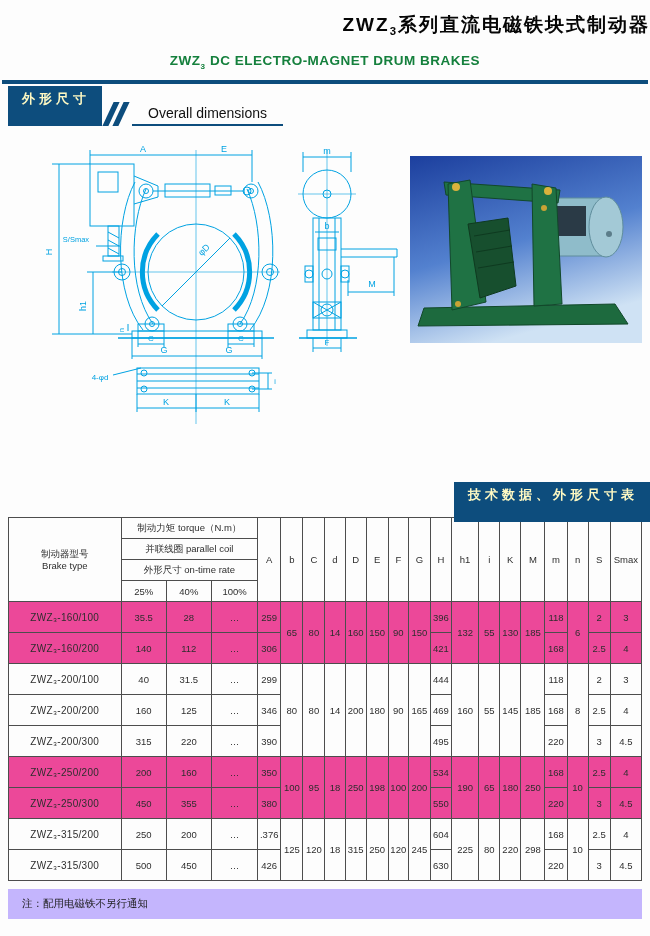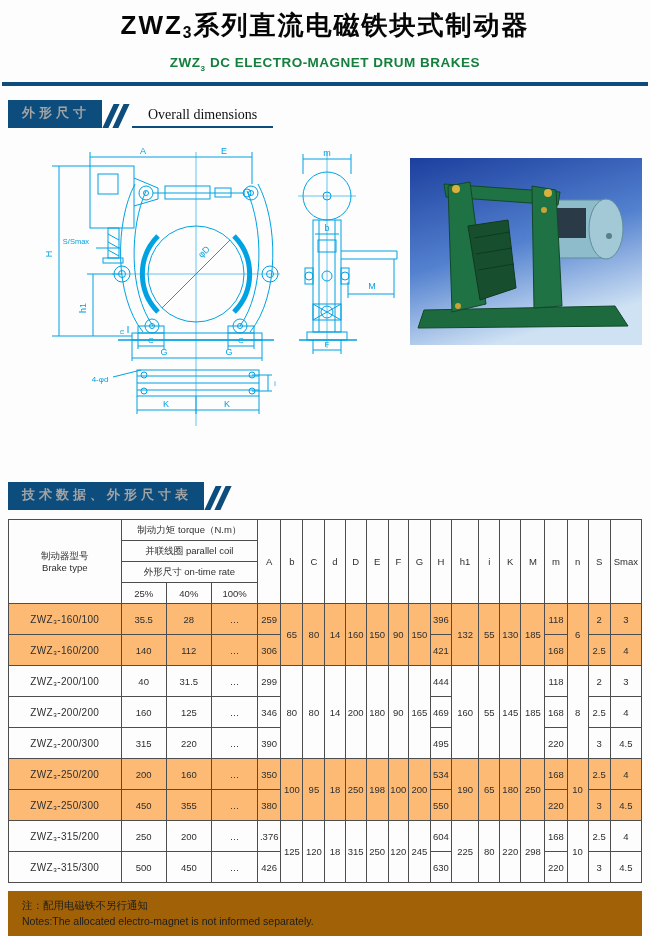--- a/index.html
+++ b/index.html
@@ -8,41 +8,41 @@
     background:#fbfbfb;
     font-family:"Liberation Sans",sans-serif;
     color:#222;
     position:relative;
     overflow:hidden;
   }
   .page{width:650px;height:936px;background:#fdfdfd;padding-top:6px;box-sizing:border-box;}
 
   
   .title-zh{
-    margin:2px 0 0 0;text-align:center;
-    font-size:26px;font-weight:bold;letter-spacing:2px;line-height:34px;color:#060606;
+    margin:2px 0 0 0;text-align:right;
+    font-size:19px;font-weight:bold;letter-spacing:2px;line-height:34px;color:#060606;
   }
   .title-zh sub,.title-en sub{font-size:60%;vertical-align:-4px;}
   .title-en{
     margin-top:5px;text-align:center;
     font-size:13.5px;font-weight:bold;letter-spacing:0.5px;color:#15803d;
   }
   .rule{height:4px;background:#0d4d7d;margin:9px 2px 0 2px;}
 
   
   .sec{display:flex;align-items:flex-end;margin:16px 0 0 8px;height:26px;}
-  .sec2{margin-top:14px;}
+  .sec2{margin-top:14px;flex-direction:column;}
   .sec-box{
-    background:#0d4d7d;color:#a3a3a3;font-weight:bold;font-size:13px;
-    letter-spacing:4px;padding:5px 12px 8px 14px;line-height:15px;white-space:nowrap;
+    background:#0d4d7d;color:#fef9c3;font-weight:bold;font-size:13px;
+    letter-spacing:4px;padding:5px 12px 20px 14px;line-height:15px;white-space:nowrap;
   }
   .slash{width:6px;height:24px;background:#0d4d7d;transform:skewX(-25deg);margin-left:6px;}
   .slash+.slash{margin-left:4px;}
   .sec-en{
-    font-family:Liberation Serif, serif;font-size:14px;color:#111;
+    font-family:Liberation Sans, sans-serif;font-size:14px;color:#111;
     border-bottom:2px solid #0d4d7d;
     padding:4px 16px 3px 16px;margin-left:8px;white-space:nowrap;
   }
 
   
   .draw-wrap{position:relative;height:334px;margin-top:8px;}
   .draw-svg{position:absolute;left:0;top:0;}
   .photo{position:absolute;left:410px;top:22px;width:232px;height:187px;}
 
   
@@ -52,25 +52,25 @@
     font-size:9.5px;color:#2e2e2e;
   }
   table.spec th,table.spec td{
     border:1px solid #4d4d4d;text-align:center;vertical-align:middle;
     font-weight:normal;padding:0;overflow:hidden;
   }
   table.spec thead tr{height:21px;}
   table.spec tbody tr{height:31px;}
   .btypeh div{line-height:12px;}
   td.btype{font-size:10px;letter-spacing:0.3px;}
-  tr.hl td{background:#fdba74;}
+  tr.hl td{background:#ec4899;}
 
   
   .note{
-    margin:8px 8px 0 8px;background:#a16207;
+    margin:8px 8px 0 8px;background:#c4b5fd;
     padding:6px 14px 8px 14px;font-size:10.5px;line-height:16px;color:#1d1d1d;
   }
 </style>
 </head>
 <body>
 
 <div class="page">
 
   <div class="title-zh"><span>ZWZ</span><sub>3</sub><span>系列直流电磁铁块式制动器</span></div>
   <div class="title-en"><span>ZWZ</span><sub>3</sub><span> DC ELECTRO-MAGNET DRUM BRAKES</span></div>
@@ -507,16 +507,15 @@
           <td>630</td>
           <td>220</td>
           <td>3</td>
           <td>4.5</td>
         </tr>
       </tbody>
   </table>
 
   <div class="note">
     <div>注：配用电磁铁不另行通知</div>
-    <div>Notes:The allocated electro-magnet is not informed separately.</div>
   </div>
 
 </div>
 
 </body></html>

